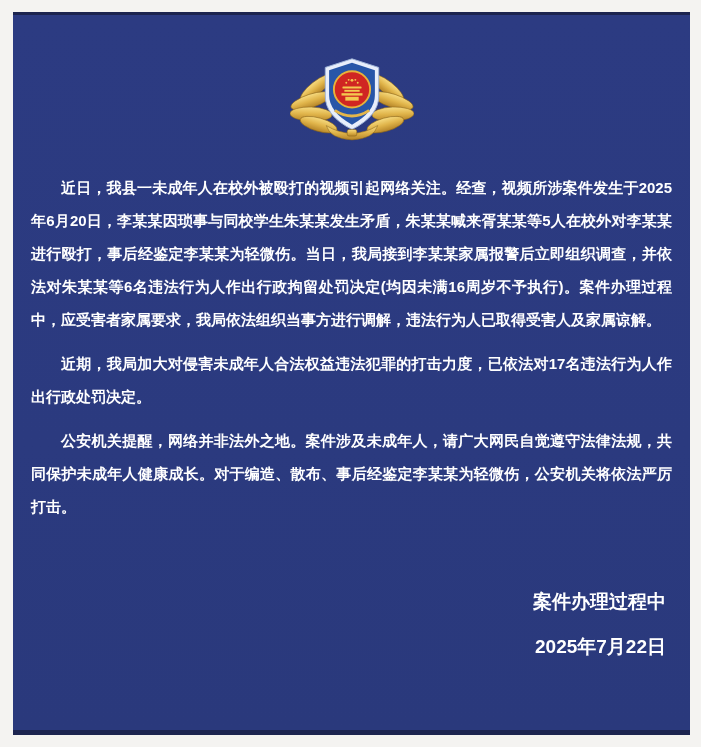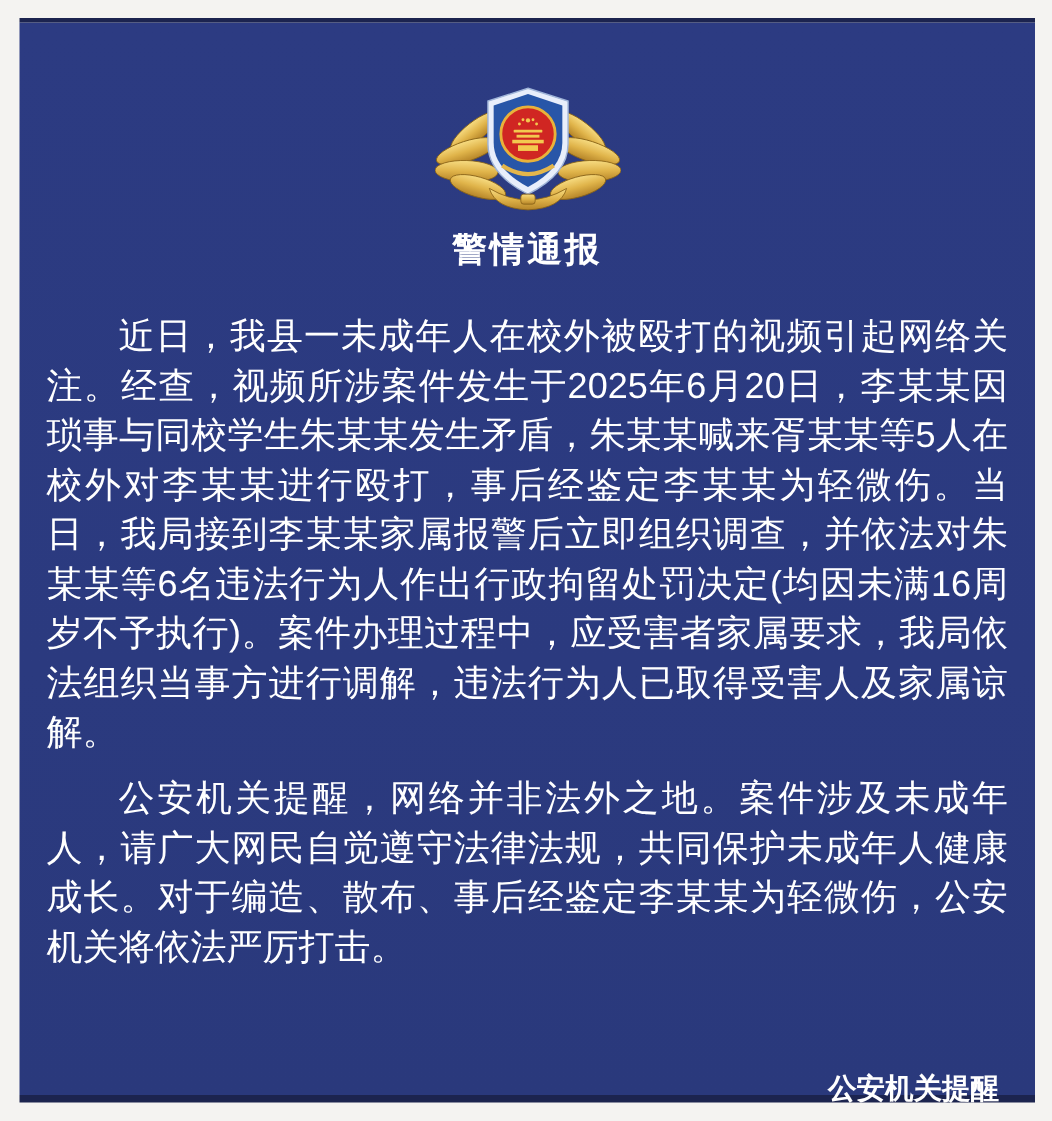--- a/index.html
+++ b/index.html
@@ -39,22 +39,22 @@
     color: #ffffff;
     font-size: 23px;
     font-weight: 700;
     letter-spacing: 2px;
     line-height: 28px;
   }
   .notice-body {
     margin-top: 28px;
     padding: 0 18px;
     color: #ffffff;
-    font-size: 24px;
-    font-weight: 400;
+    font-size: 15px;
+    font-weight: 700;
     line-height: 33px;
     text-align: justify;
   }
   .notice-body p {
     margin: 0 0 11px 0;
     text-indent: 2em;
   }
   .notice-body p:last-child {
     margin-bottom: 0;
   }
@@ -114,26 +114,26 @@
           <rect x="54" y="44" width="22" height="2.5"></rect>
           <rect x="58" y="47.8" width="14" height="4"></rect>
         </g>
 
         <path d="M47,62 Q65,74 83,62" stroke="#e3b64b" stroke-width="3" fill="none"></path>
 
         <rect x="60" y="82" width="10" height="7" rx="2" fill="url(#gold)" stroke="#8a6418" stroke-width="0.6"></rect>
       </svg>
     </div>
 
-    <div class="notice-title">警情通报</div>
 
     <div class="notice-body">
       <p>近日，我县一未成年人在校外被殴打的视频引起网络关注。经查，视频所涉案件发生于2025年6月20日，李某某因琐事与同校学生朱某某发生矛盾，朱某某喊来胥某某等5人在校外对李某某进行殴打，事后经鉴定李某某为轻微伤。当日，我局接到李某某家属报警后立即组织调查，并依法对朱某某等6名违法行为人作出行政拘留处罚决定(均因未满16周岁不予执行)。案件办理过程中，应受害者家属要求，我局依法组织当事方进行调解，违法行为人已取得受害人及家属谅解。</p>
+      <p>近期，我局加大对侵害未成年人合法权益违法犯罪的打击力度，已依法对17名违法行为人作出行政处罚决定。</p>
       <p>公安机关提醒，网络并非法外之地。案件涉及未成年人，请广大网民自觉遵守法律法规，共同保护未成年人健康成长。对于编造、散布、事后经鉴定李某某为轻微伤，公安机关将依法严厉打击。</p>
     </div>
 
     <div class="signature">
-      <div class="sig-agency">公安机关提醒</div>
+      <div class="sig-agency">案件办理过程中</div>
       <div class="sig-date">2025年7月22日</div>
     </div>
 
   </div>
 </div>
 
 </body></html>

